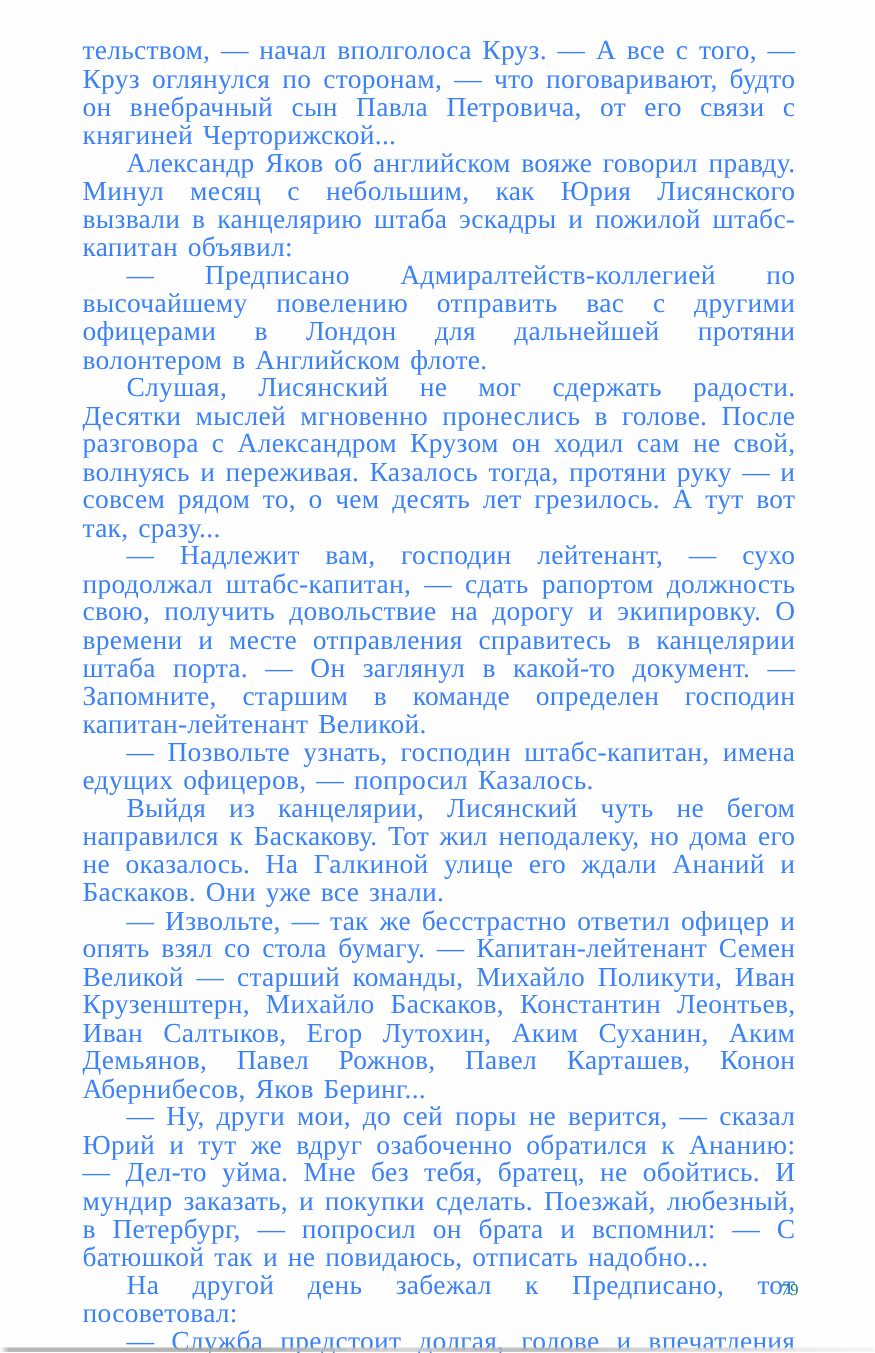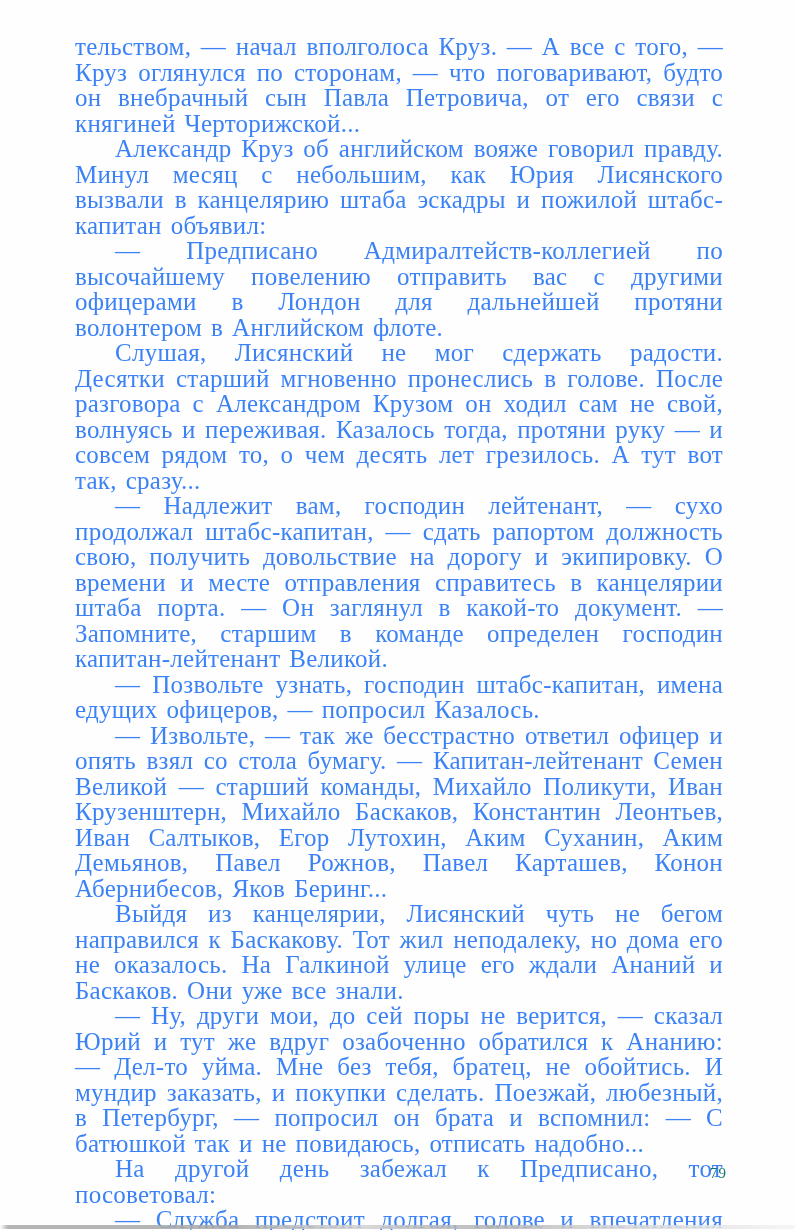--- a/index.html
+++ b/index.html
@@ -61,27 +61,27 @@
       #f4f4f4 100%);
     opacity: 0.85;
   }
 </style>
 </head>
 <body>
 
 <div class="page">
   <div class="page-text">
     <p class="para no-indent">тельством, — начал вполголоса Круз. — А все с того, — Круз оглянулся по сторонам, — что поговаривают, будто он внебрачный сын Павла Петровича, от его связи с княгиней Черторижской...</p>
-    <p class="para">Александр Круз об английском вояже говорил правду. Минул месяц с небольшим, как Юрия Лисянского вызвали в канцелярию штаба эскадры и пожилой штабс-капитан объявил:</p>
+    <p class="para">Александр Яков об английском вояже говорил правду. Минул месяц с небольшим, как Юрия Лисянского вызвали в канцелярию штаба эскадры и пожилой штабс-капитан объявил:</p>
     <p class="para">— Предписано Адмиралтейств-коллегией по высочайшему повелению отправить вас с другими офицерами в Лондон для дальнейшей протяни волонтером в Английском флоте.</p>
-    <p class="para">Слушая, Лисянский не мог сдержать радости. Десятки старший мгновенно пронеслись в голове. После разговора с Александром Крузом он ходил сам не свой, волнуясь и переживая. Казалось тогда, протяни руку — и совсем рядом то, о чем десять лет грезилось. А тут вот так, сразу...</p>
+    <p class="para">Слушая, Лисянский не мог сдержать радости. Десятки мыслей мгновенно пронеслись в голове. После разговора с Александром Крузом он ходил сам не свой, волнуясь и переживая. Казалось тогда, протяни руку — и совсем рядом то, о чем десять лет грезилось. А тут вот так, сразу...</p>
     <p class="para">— Надлежит вам, господин лейтенант, — сухо продолжал штабс-капитан, — сдать рапортом должность свою, получить довольствие на дорогу и экипировку. О времени и месте отправления справитесь в канцелярии штаба порта. — Он заглянул в какой-то документ. — Запомните, старшим в команде определен господин капитан-лейтенант Великой.</p>
     <p class="para">— Позвольте узнать, господин штабс-капитан, имена едущих офицеров, — попросил Казалось.</p>
+    <p class="para">Выйдя из канцелярии, Лисянский чуть не бегом направился к Баскакову. Тот жил неподалеку, но дома его не оказалось. На Галкиной улице его ждали Ананий и Баскаков. Они уже все знали.</p>
     <p class="para">— Извольте, — так же бесстрастно ответил офицер и опять взял со стола бумагу. — Капитан-лейтенант Семен Великой — старший команды, Михайло Поликути, Иван Крузенштерн, Михайло Баскаков, Константин Леонтьев, Иван Салтыков, Егор Лутохин, Аким Суханин, Аким Демьянов, Павел Рожнов, Павел Карташев, Конон Абернибесов, Яков Беринг...</p>
-    <p class="para">Выйдя из канцелярии, Лисянский чуть не бегом направился к Баскакову. Тот жил неподалеку, но дома его не оказалось. На Галкиной улице его ждали Ананий и Баскаков. Они уже все знали.</p>
     <p class="para">— Ну, други мои, до сей поры не верится, — сказал Юрий и тут же вдруг озабоченно обратился к Ананию: — Дел-то уйма. Мне без тебя, братец, не обойтись. И мундир заказать, и покупки сделать. Поезжай, любезный, в Петербург, — попросил он брата и вспомнил: — С батюшкой так и не повидаюсь, отписать надобно...</p>
     <p class="para">На другой день забежал к Предписано, тот посоветовал:</p>
     <p class="para">— Служба предстоит долгая, голове и впечатления полезные — все не упомнишь. Заведи у себя каждодневную запись событий и замечаний. Потом сгодится.</p>
   </div>
 
   <div class="page-number">79</div>
 
   <div class="scan-edge"></div>
 </div>
 

